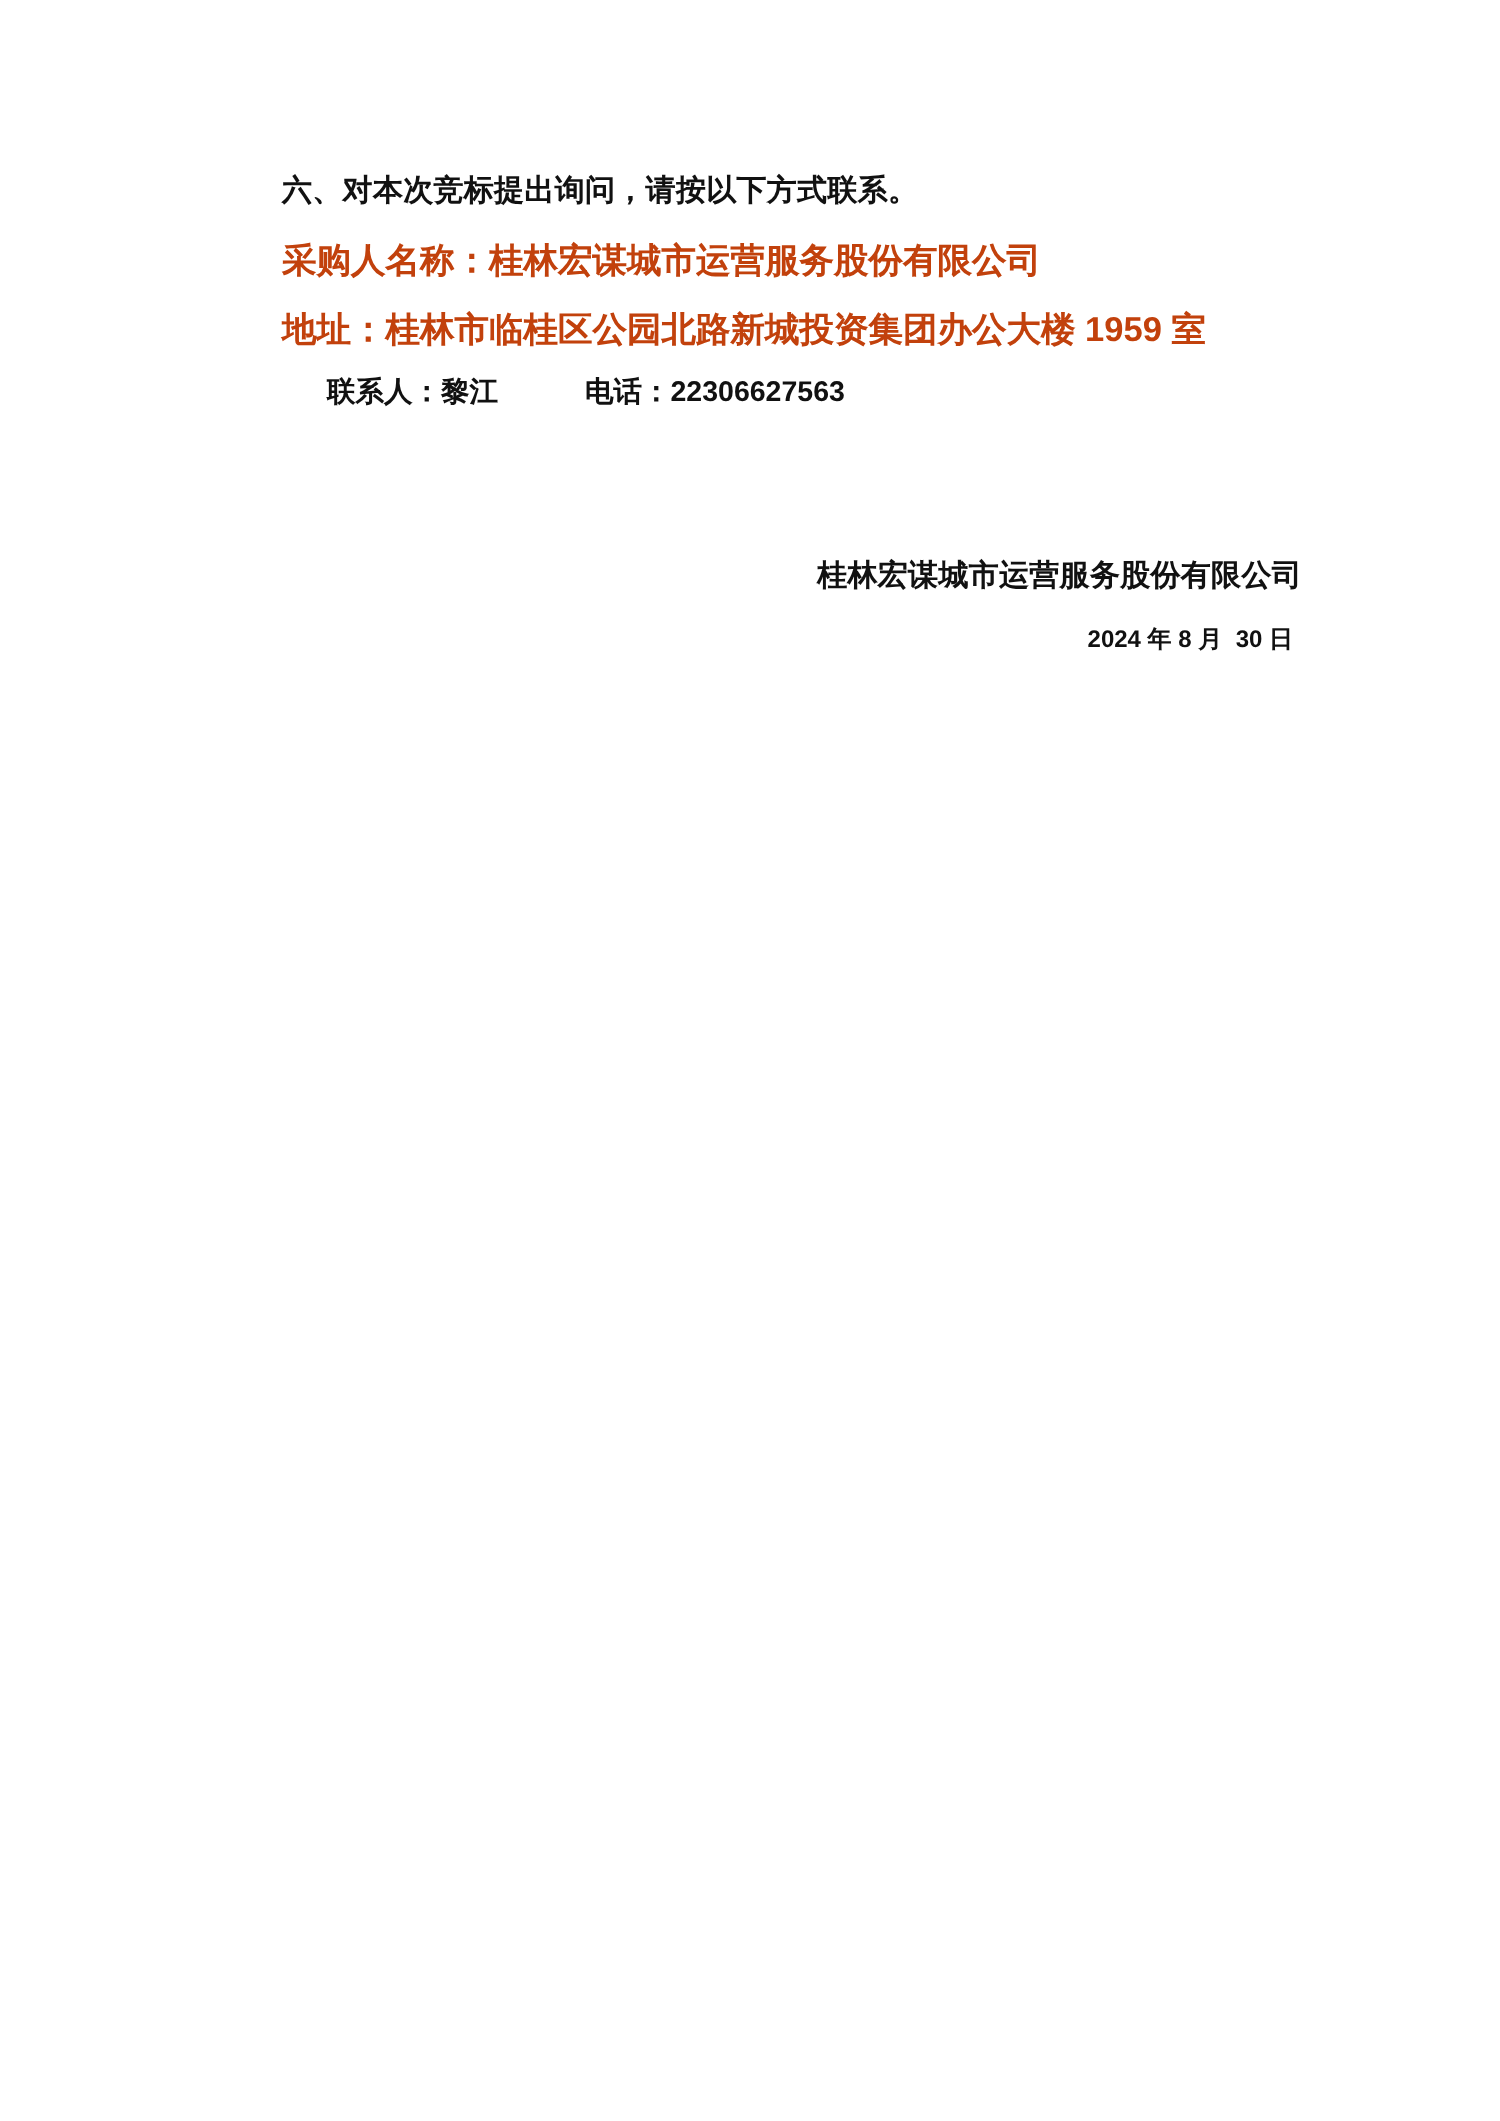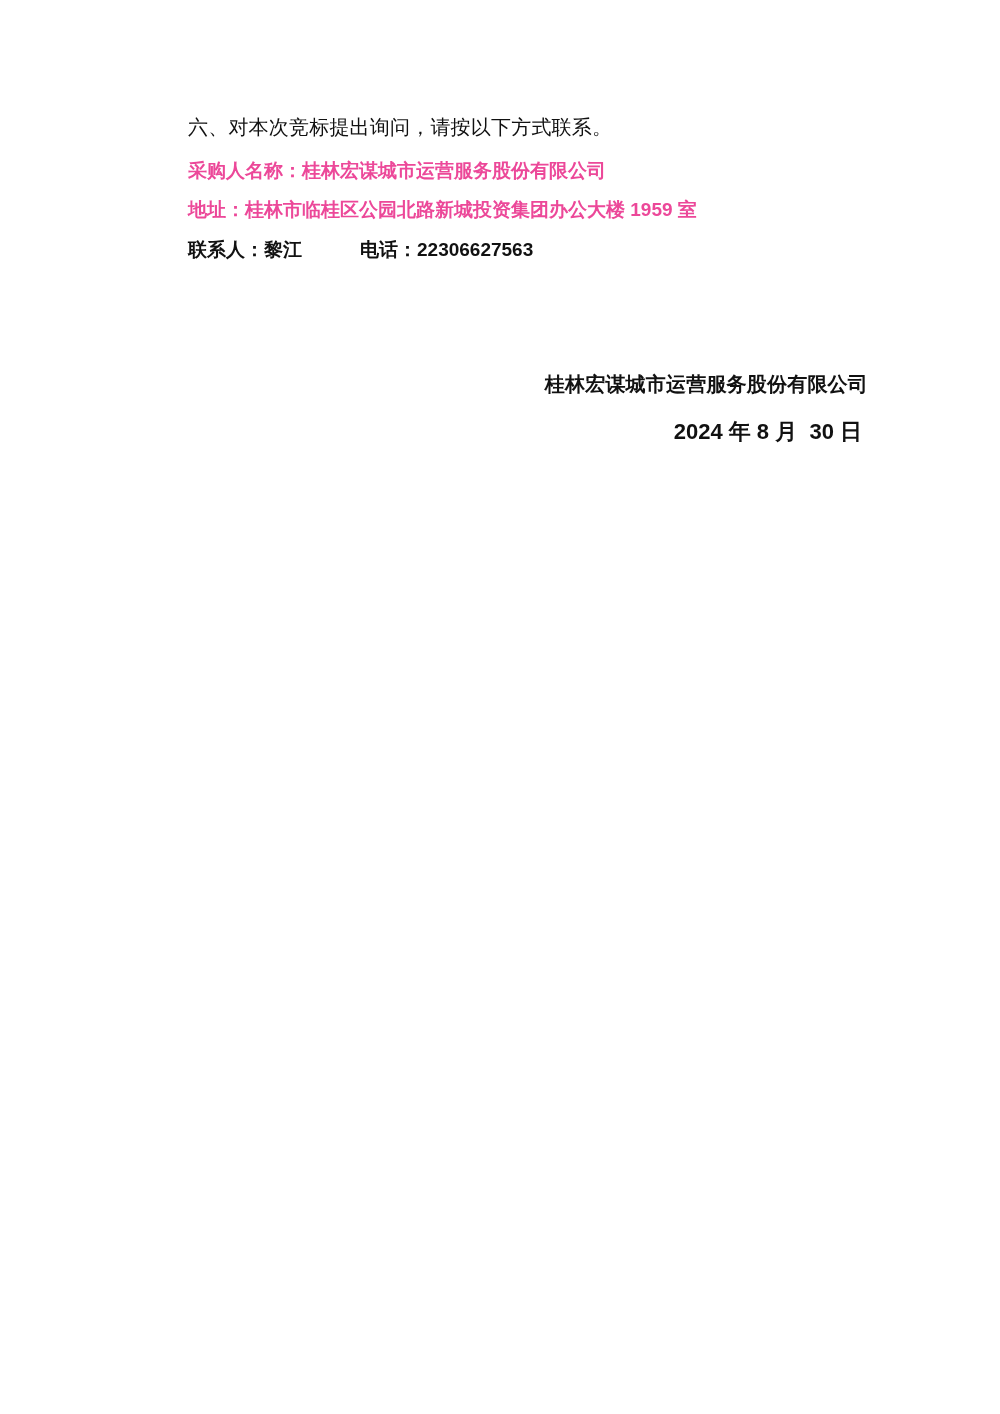--- a/index.html
+++ b/index.html
@@ -23,47 +23,48 @@
     overflow: hidden;
   }
   .content {
     position: absolute;
     left: 188px;
     top: 112px;
     width: 680px;
   }
   .section-heading {
     font-size: 20px;
-    font-weight: normal;
+    font-weight: bold;
     letter-spacing: 0.2px;
     line-height: 1.5;
     margin: 0 0 14px 0;
     color: #111111;
   }
   .info-line {
-    font-size: 19px;
+    font-size: 23px;
     line-height: 1.55;
     margin: 0 0 10px 0;
-    color: #ec4899;
+    color: #c2410c;
     white-space: pre;
   }
   .info-line.bold {
     font-weight: bold;
   }
   .contact-line {
     display: flex;
     align-items: baseline;
     font-size: 19px;
     font-weight: bold;
     line-height: 1.55;
     margin: 0;
     color: #111111;
   }
   .contact-line .contact-person {
     white-space: pre;
+    margin-left: 30px;
   }
   .contact-line .contact-phone {
     white-space: pre;
     margin-left: 58px;
   }
   .signature {
     position: absolute;
     left: 188px;
     top: 352px;
     width: 680px;
@@ -71,21 +72,21 @@
   }
   .signature-company {
     font-size: 20px;
     font-weight: bold;
     line-height: 1.6;
     margin: 16px 0 14px 0;
     color: #111111;
     letter-spacing: 0.2px;
   }
   .signature-date {
-    font-size: 22px;
+    font-size: 16px;
     font-weight: bold;
     line-height: 1.6;
     margin: 0;
     color: #111111;
     padding-right: 6px;
     white-space: pre;
   }
 </style>
 </head>
 <body>

